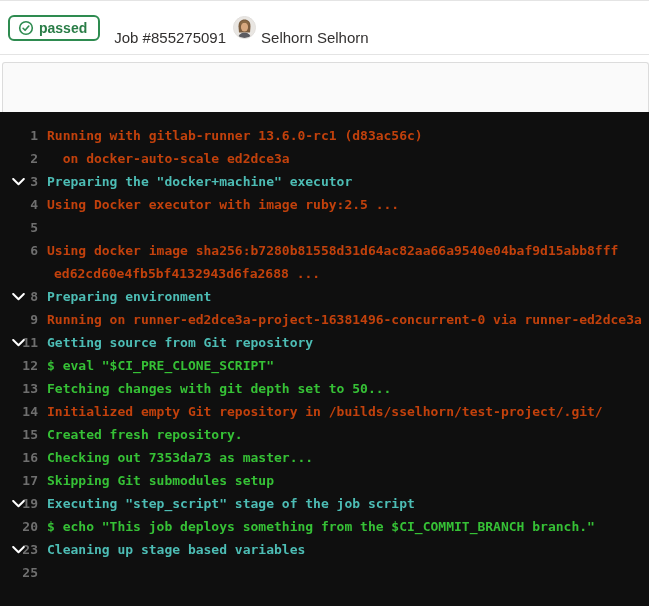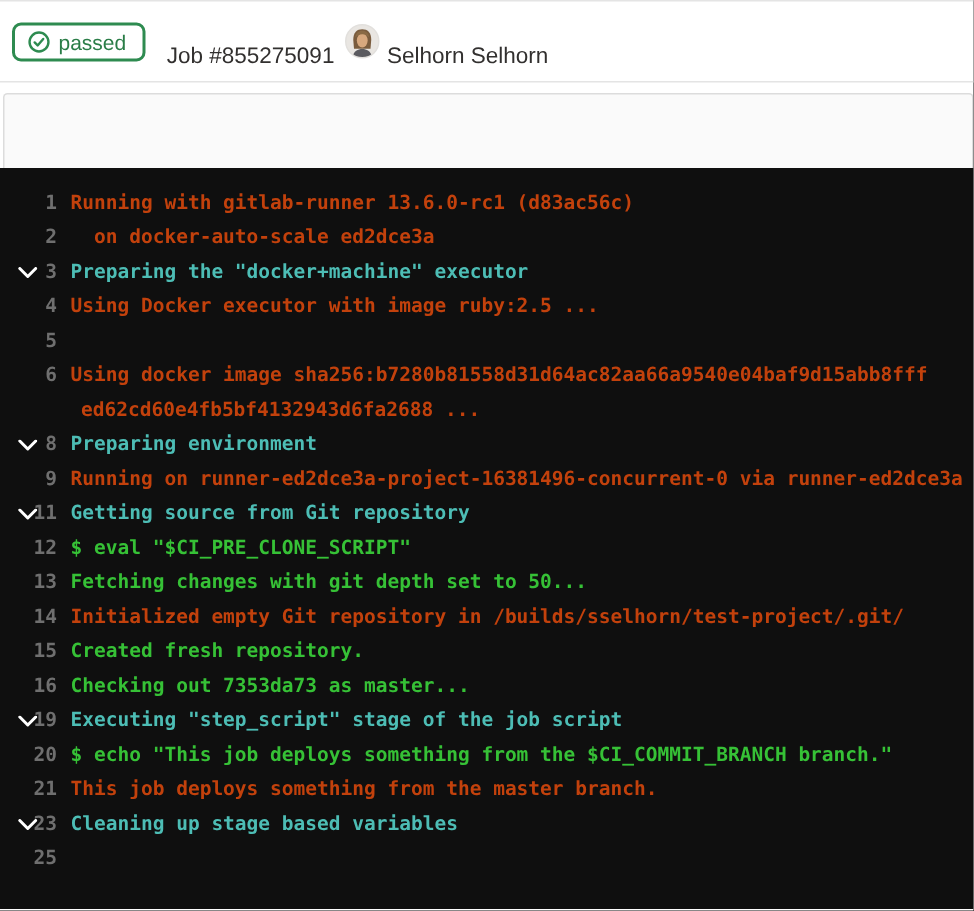--- a/index.html
+++ b/index.html
@@ -10,21 +10,21 @@
   }
   
   .job-header{
     height:55px;box-sizing:border-box;
     border-top:1px solid #e4e4e4;border-bottom:1px solid #e4e4e4;
     display:flex;align-items:center;gap:14px;padding:0 8px;background:#fff;
   }
   .status-badge{
     display:inline-flex;align-items:center;gap:5px;
     border:2px solid #2e8b50;border-radius:6px;
-    padding:3px 11px 3px 8px;color:#2a7d47;font-size:14px;font-weight:400;
+    padding:3px 11px 3px 8px;color:#2a7d47;font-size:14px;font-weight:700;
     background:#fff;cursor:pointer;
   }
   .status-badge svg{display:block;}
   .job-header-text{font-size:15px;color:#32302f;display:flex;align-items:center;gap:5px;white-space:nowrap;}
   .job-header-text b{font-weight:400;margin-top:19px;}
   .avatar{
     width:21px;height:21px;border-radius:50%;overflow:hidden;flex:0 0 auto;
     border:1px solid #e2e0dd;background:#e9e6e2;margin-left:2px;
   }
   .avatar svg{display:block;}
@@ -165,39 +165,39 @@
     <div class="row c-green">
     
     <span class="lnum">15</span>
     <span class="ltext">Created fresh repository.</span>
   </div>
     <div class="row c-green">
     
     <span class="lnum">16</span>
     <span class="ltext">Checking out 7353da73 as master...</span>
   </div>
+    <div class="row c-green">
+    
+    <span class="lnum">17</span>
+    <span class="ltext">Skipping Git submodules setup</span>
+  </div>
     <div class="row c-section">
     <span class="chev" style="display: flex;">
       <svg width="13" height="8" viewBox="0 0 13 8">
         <path d="M1.2 1l5.3 5.3L11.8 1" fill="none" stroke="#ffffff" stroke-width="2" stroke-linecap="round" stroke-linejoin="round"></path>
       </svg>
     </span>
     <span class="lnum">19</span>
     <span class="ltext">Executing "step_script" stage of the job script</span>
   </div>
     <div class="row c-green">
     
     <span class="lnum">20</span>
     <span class="ltext">$ echo "This job deploys something from the $CI_COMMIT_BRANCH branch."</span>
   </div>
-    <div class="row">
-    
-    <span class="lnum">21</span>
-    <span class="ltext">This job deploys something from the master branch.</span>
-  </div>
     <div class="row c-section">
     <span class="chev" style="display: flex;">
       <svg width="13" height="8" viewBox="0 0 13 8">
         <path d="M1.2 1l5.3 5.3L11.8 1" fill="none" stroke="#ffffff" stroke-width="2" stroke-linecap="round" stroke-linejoin="round"></path>
       </svg>
     </span>
     <span class="lnum">23</span>
     <span class="ltext">Cleaning up stage based variables</span>
   </div>
     <div class="row c-green">

